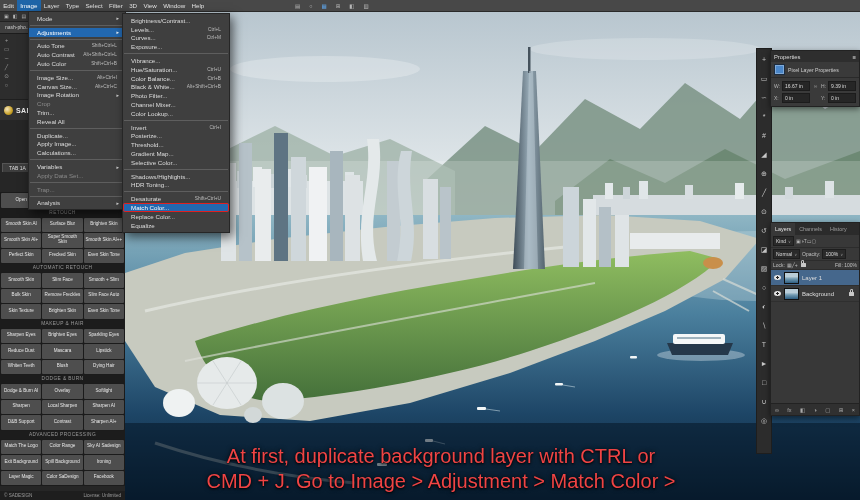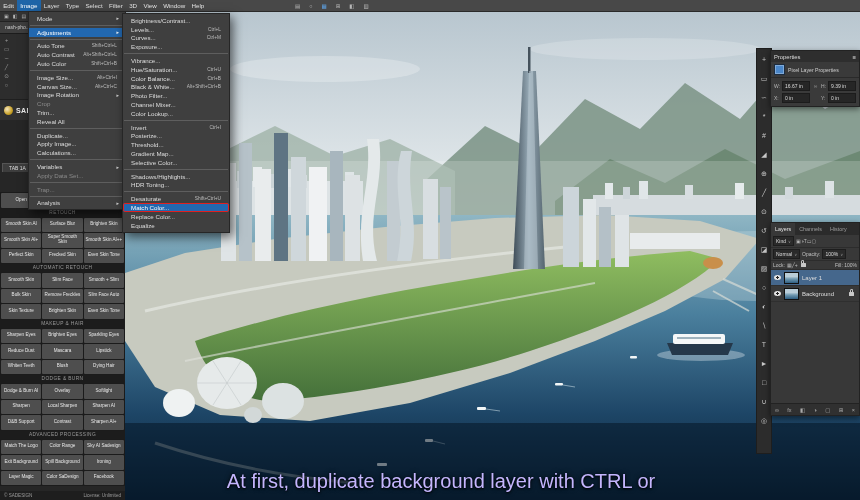--- a/index.html
+++ b/index.html
@@ -1,21 +1,21 @@
 <!DOCTYPE html>
 <html><head>
 <meta charset="utf-8">
 <style>
   html,body{margin:0;padding:0;background:#111}
   #app{position:relative;width:860px;height:500px;background:#1d1d1d;font-family:"Liberation Sans",sans-serif;overflow:hidden;user-select:none}
 
   
   .canvas{position:absolute;left:125px;top:11px;width:735px;height:489px;z-index:1}
   .canvas svg{position:absolute;left:0;top:0;width:100%;height:100%;display:block}
-  .caption{position:absolute;left:0;bottom:6px;width:632px;text-align:center;color:#c4b5fd;
+  .caption{position:absolute;left:0;bottom:6px;width:632px;text-align:center;color:#ef4444;
            font-size:20px;line-height:25px;font-weight:500;z-index:10;
            text-shadow:0 0 5px rgba(0,0,0,.85),0 1px 2px rgba(0,0,0,.9)}
 
   
   .menubar{position:absolute;left:0;top:0;width:860px;height:11px;background:#484848;border-bottom:1px solid #2a2a2a;
            display:flex;align-items:stretch;z-index:50;color:#e2e2e2;font-size:6.2px}
   .mgroup{display:flex}
   .mitem{padding:0 3.2px;line-height:11px;white-space:nowrap}
   .mitem.highlighted{background:#1f65a8;color:#fff}
   .mb-extras{position:absolute;left:295px;top:0;height:11px;display:flex;gap:9px;align-items:center;color:#b8b8b8;font-size:5.5px}
@@ -220,20 +220,21 @@
         <path d="M30,432 C90,452 160,466 230,472" stroke="#cfd3cc" stroke-width="3" fill="none" opacity=".5"></path>
         <g stroke="#d8dcd6" stroke-width="2" opacity=".7">
             <path d="M598,268 l40,18"></path>
             <path d="M588,280 l36,20"></path>
           </g>
       </g>
       <rect y="412" width="735" height="77" fill="#061626" opacity=".55"></rect>
     </svg>
     <div class="caption">
       <div>At first, duplicate background layer with CTRL or</div>
+      <div>CMD + J. Go to Image &gt; Adjustment &gt; Match Color &gt;</div>
     </div>
   </div>
 
   <div class="menubar">
     <div class="mgroup">
       <span class="mitem">Edit</span>
         <span class="mitem highlighted">Image</span>
         <span class="mitem">Layer</span>
         <span class="mitem">Type</span>
         <span class="mitem">Select</span>

